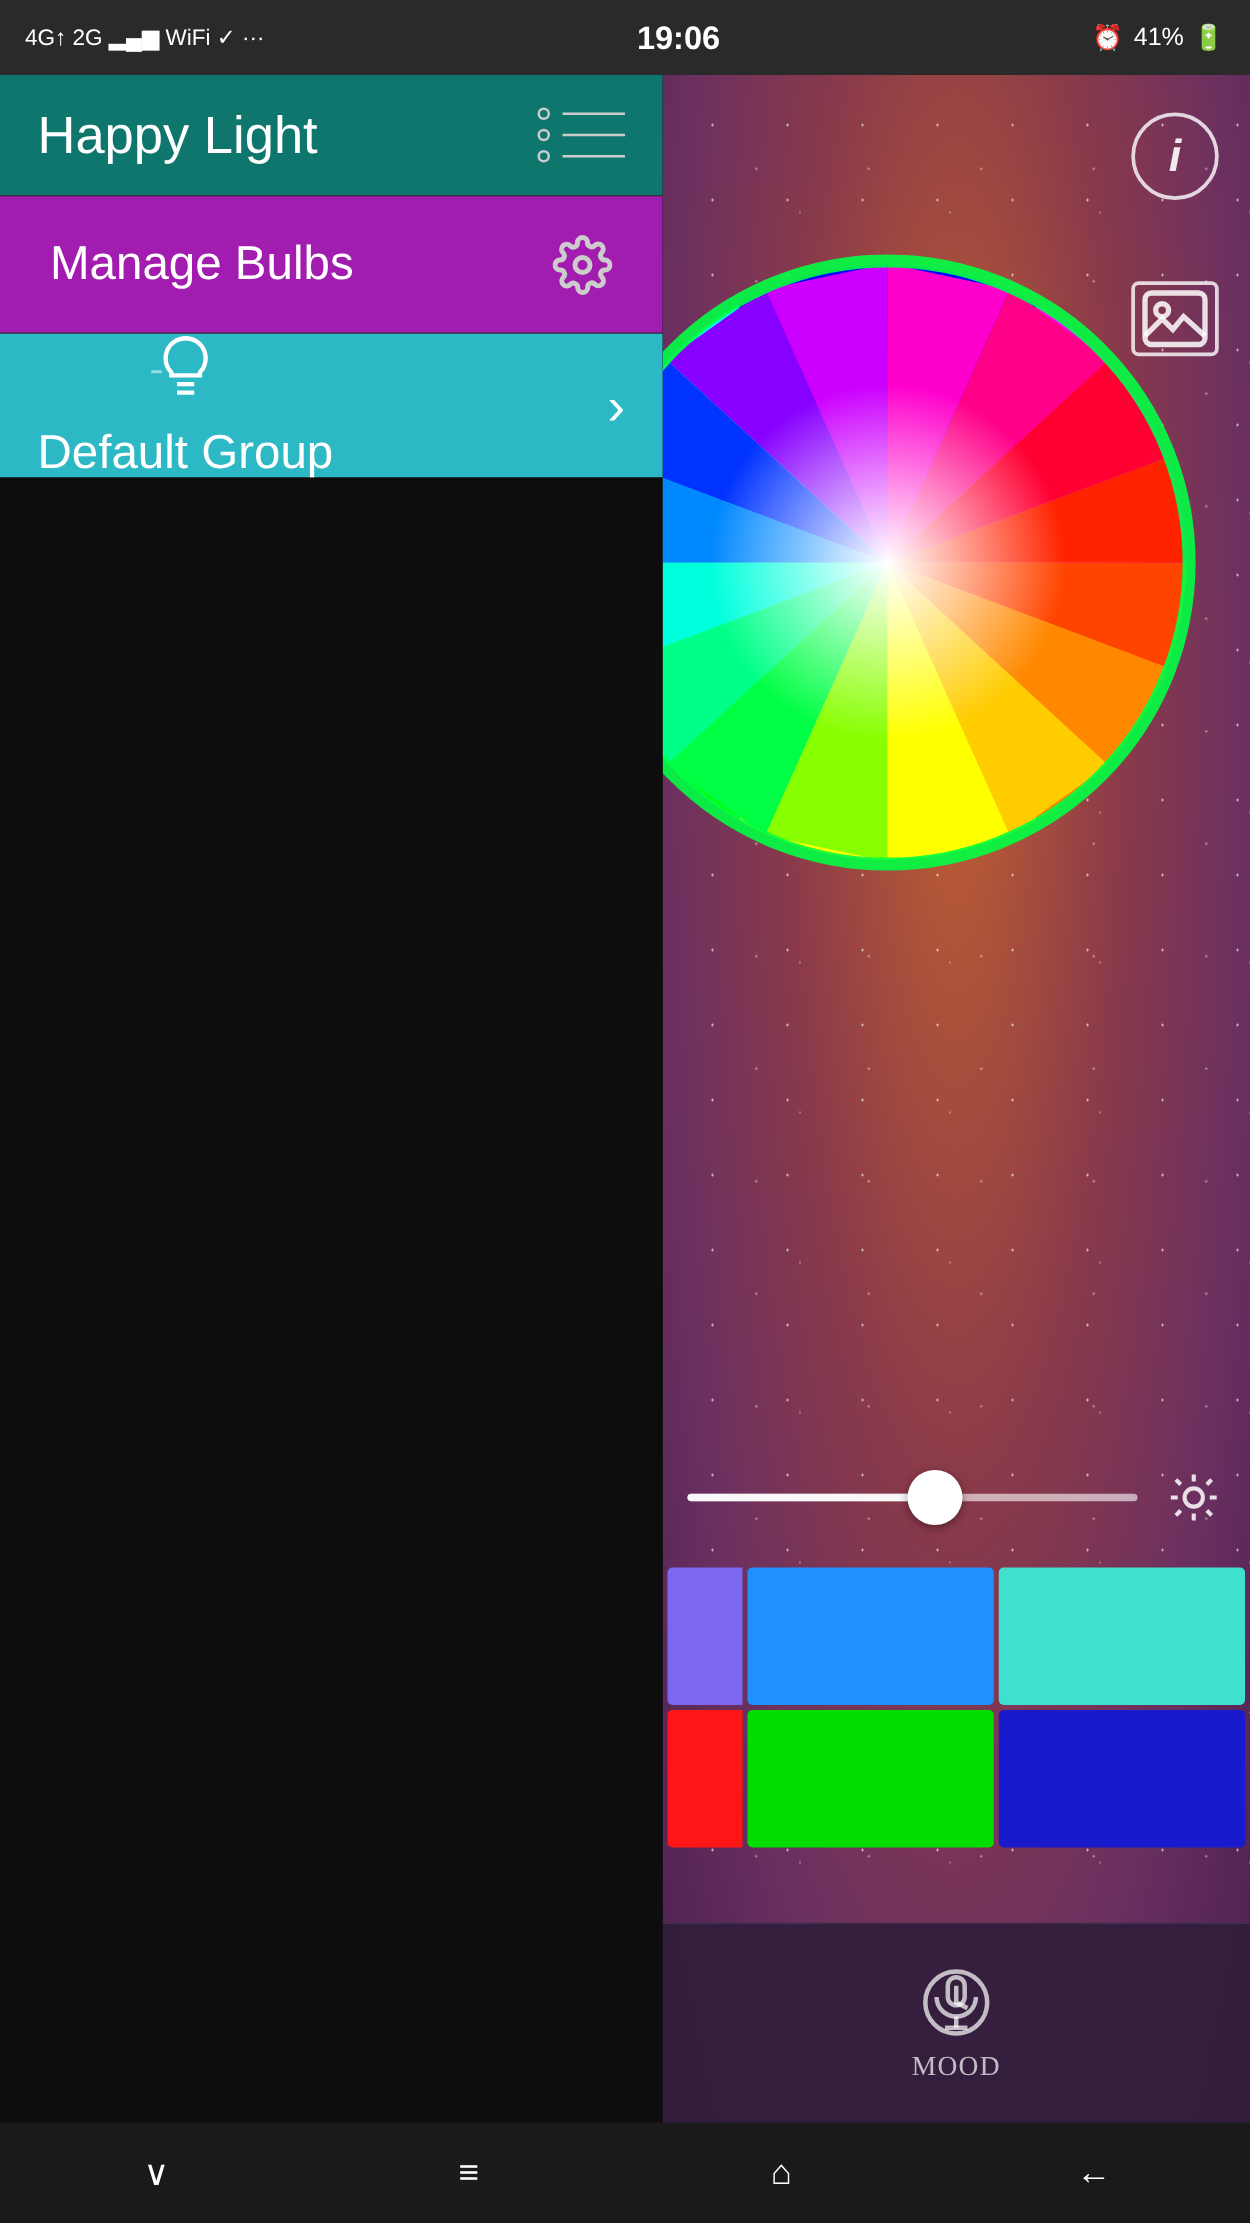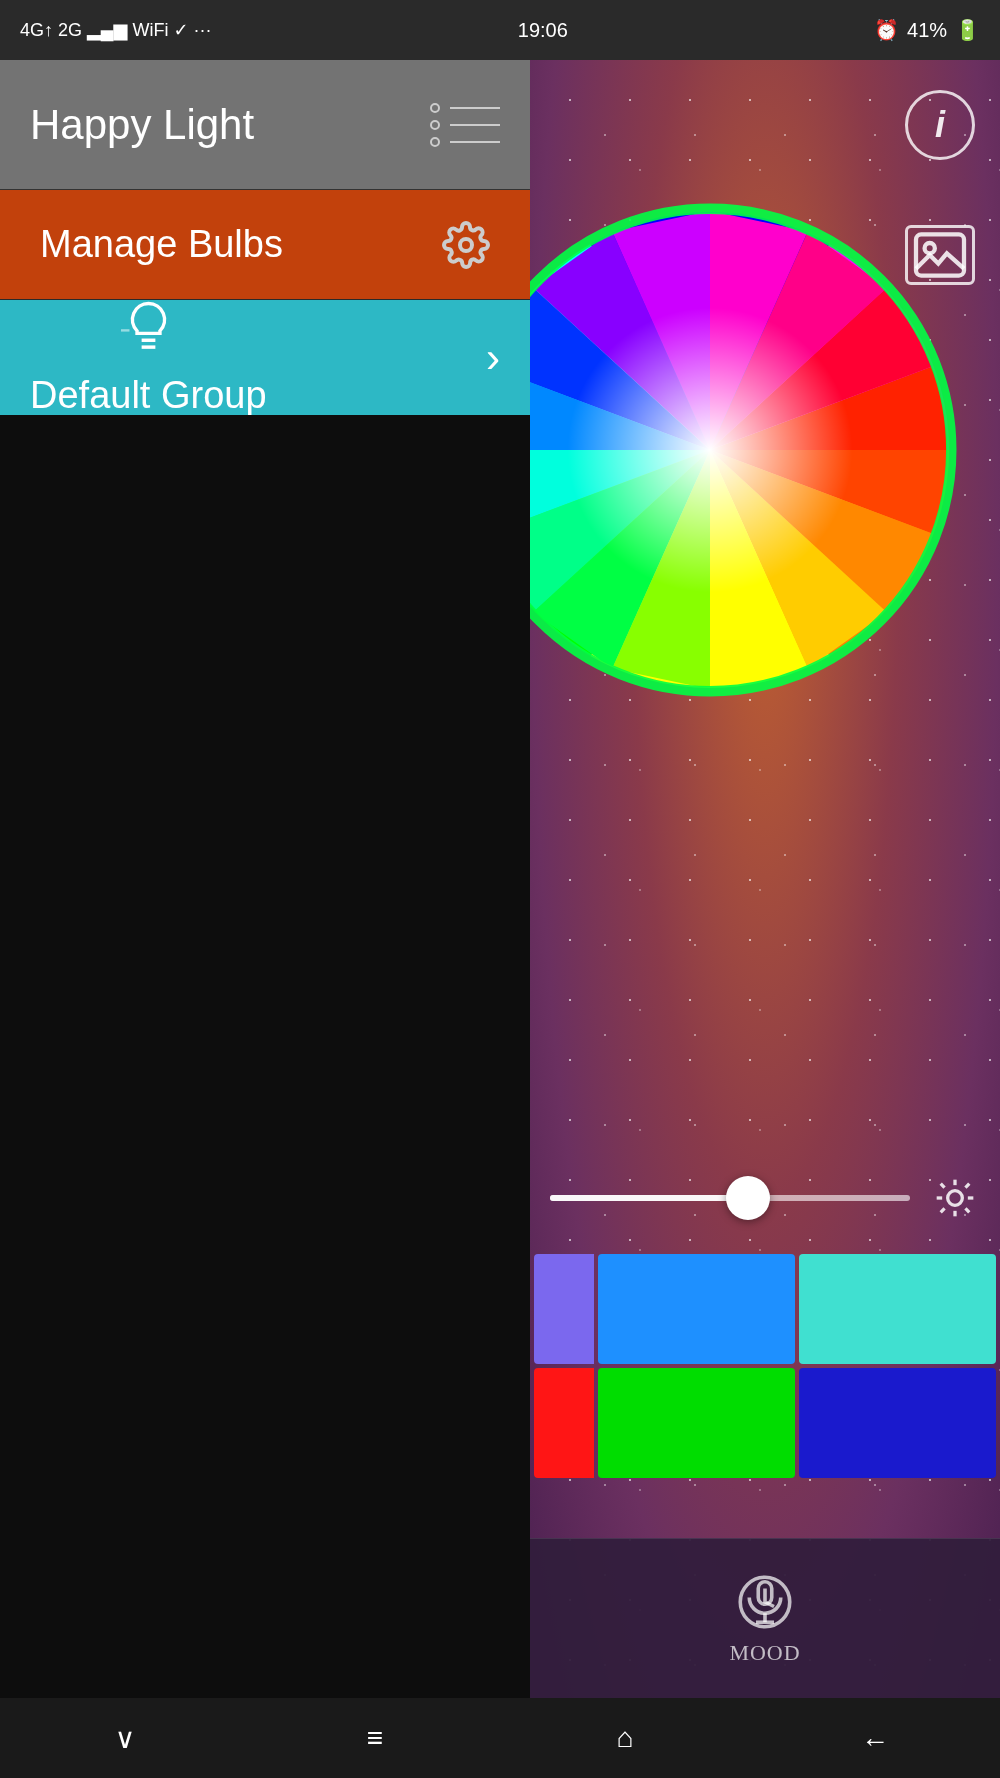--- a/index.html
+++ b/index.html
@@ -21,21 +21,21 @@
       display: flex;
       align-items: center;
       justify-content: space-between;
       padding: 0 20px;
       color: #fff;
       font-size: 22px;
       position: relative;
       z-index: 100;
     }
     .status-left { display: flex; align-items: center; gap: 8px; }
-    .status-center { font-size: 20px; font-weight: 400; }
+    .status-center { font-size: 26px; font-weight: 700; }
     .status-right { display: flex; align-items: center; gap: 8px; font-size: 20px; }
 
     
     .main-area {
       width: 100%;
       height: calc(1778px - 60px - 80px);
       display: flex;
       position: relative;
     }
 
@@ -45,22 +45,22 @@
       height: 100%;
       background: #111;
       display: flex;
       flex-direction: column;
       position: relative;
       z-index: 50;
     }
 
     
     .drawer-header {
-      height: 130px;
-      background: #737373;
+      height: 97px;
+      background: #0f766e;
       border-bottom: 1px solid #333;
       display: flex;
       align-items: center;
       justify-content: space-between;
       padding: 0 30px;
     }
     .drawer-title {
       color: #fff;
       font-size: 42px;
       font-weight: 400;
@@ -83,21 +83,21 @@
     }
     .h-line {
       width: 50px;
       height: 2px;
       background: #ccc;
     }
 
     
     .manage-bulbs-row {
       height: 110px;
-      background: #c2410c;
+      background: #a21caf;
       border-bottom: 1px solid #2a2a2a;
       display: flex;
       align-items: center;
       justify-content: space-between;
       padding: 0 40px;
       cursor: pointer;
     }
     .manage-bulbs-text {
       color: #fff;
       font-size: 38px;

